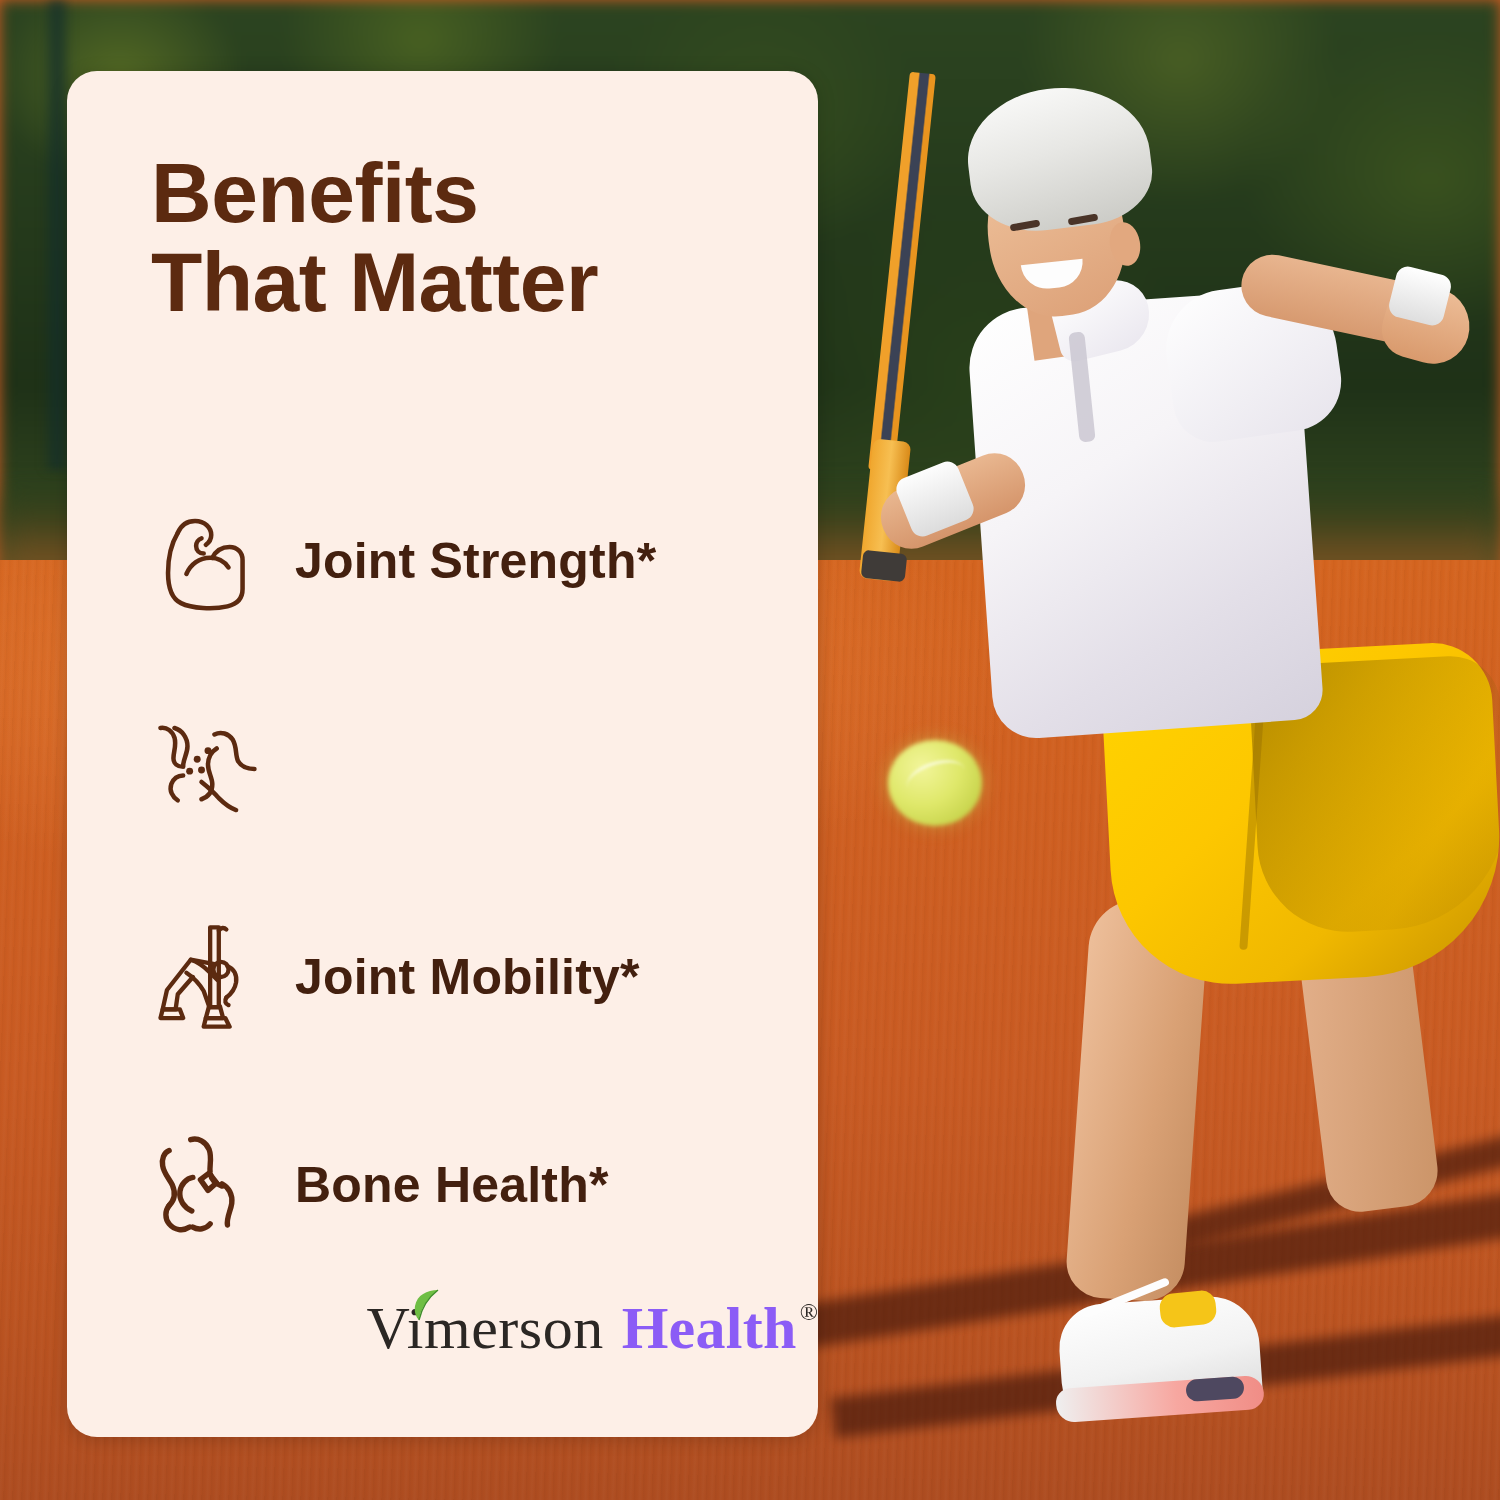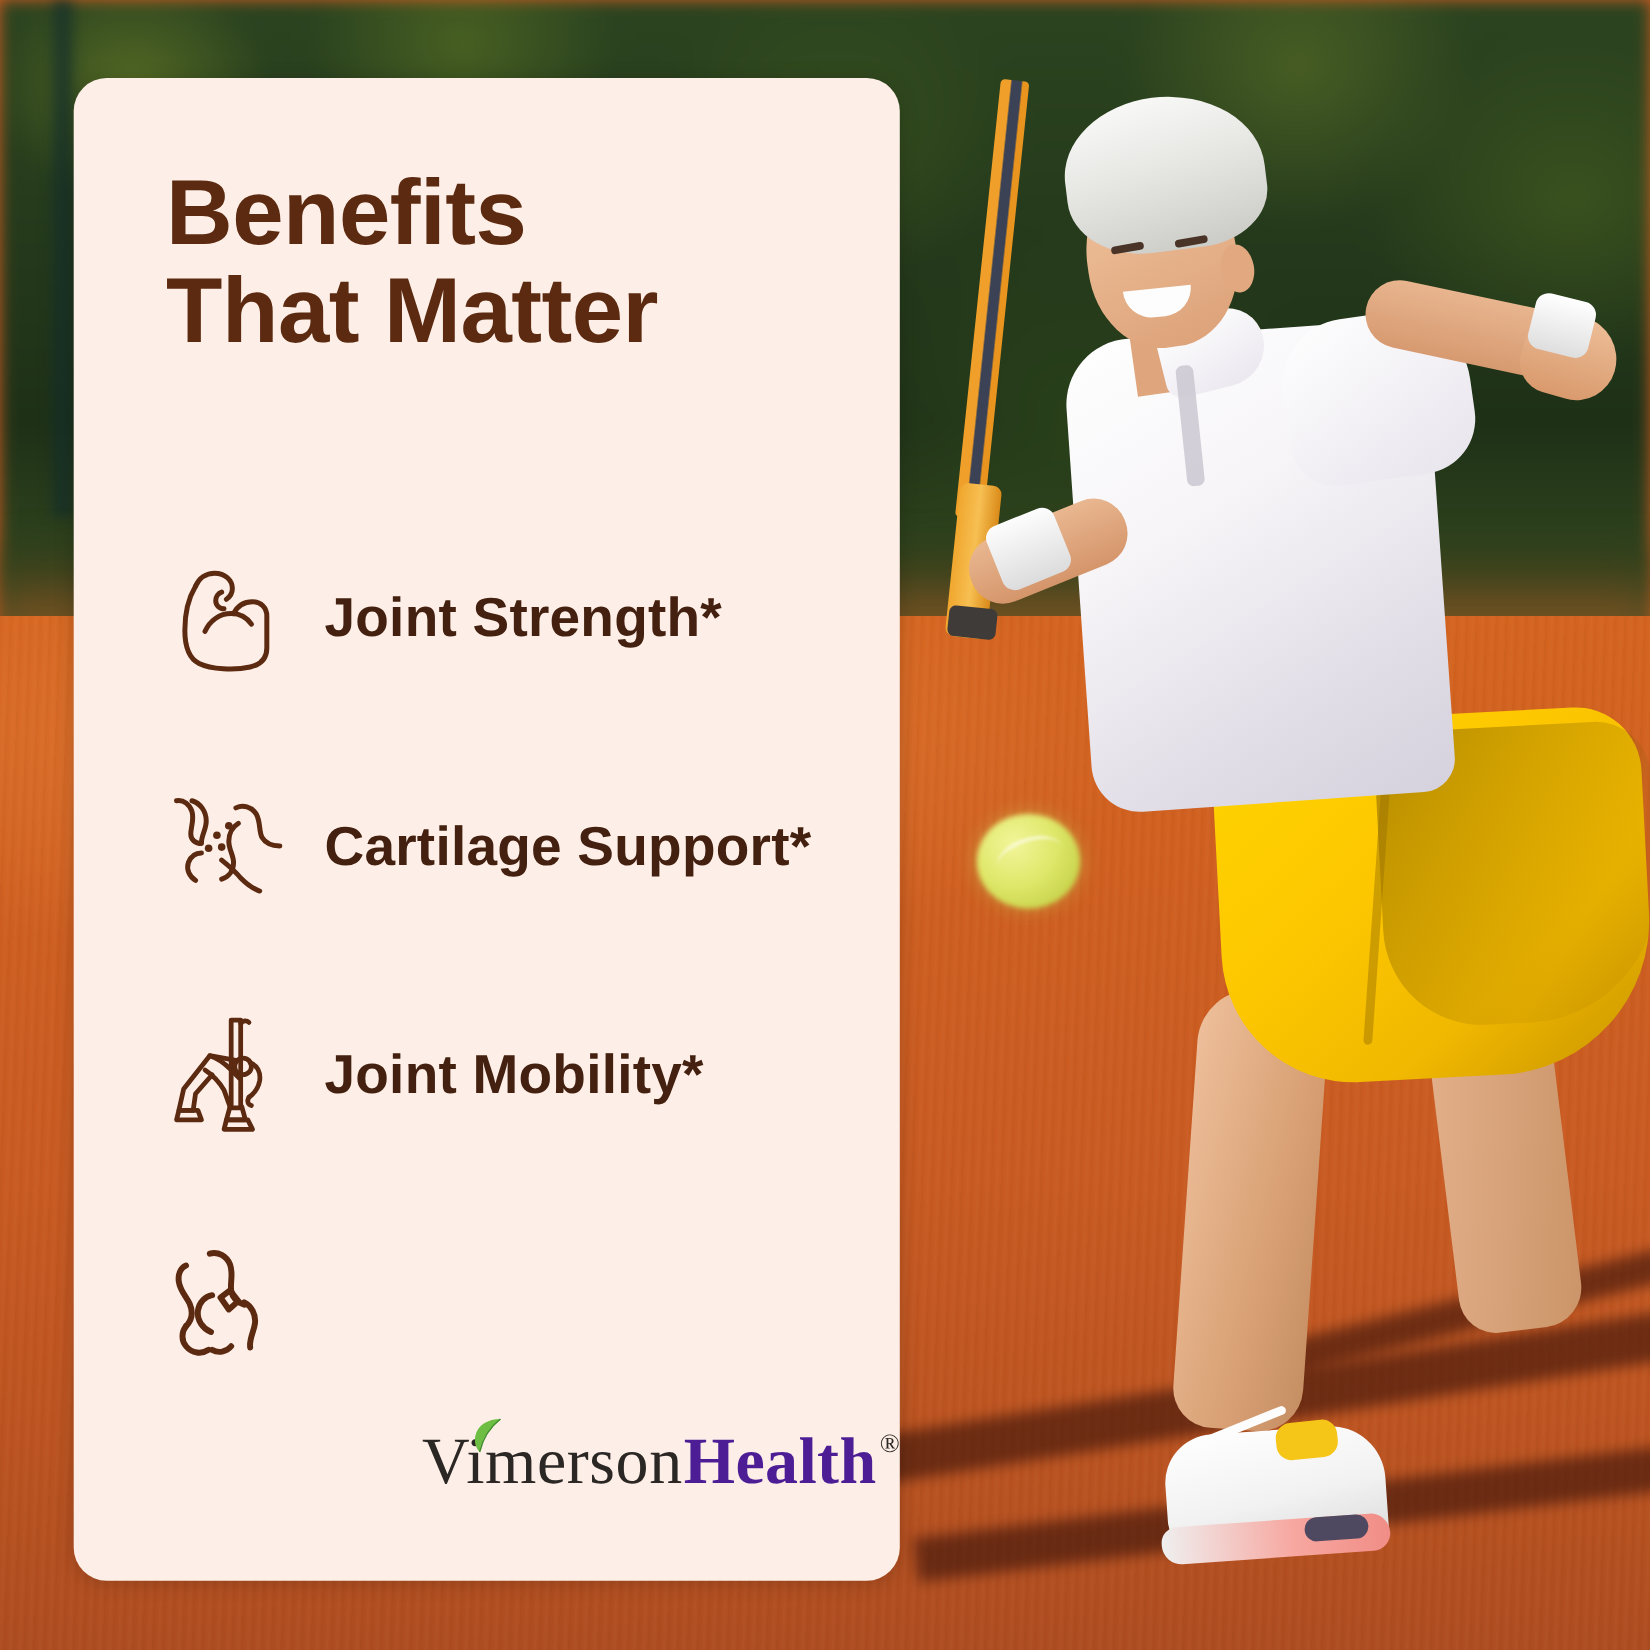--- a/index.html
+++ b/index.html
@@ -294,26 +294,26 @@
   }
   .brand-wrap { position:relative; display:flex; align-items:baseline; }
   .brand-vimerson {
     color:#2b2724;
     font-family:"Liberation Serif", serif;
     font-size:60px;
     font-weight:400;
     letter-spacing:.5px;
   }
   .brand-health {
-    color:#4c1d95;
+    color:#8b5cf6;
     font-family:"Liberation Serif", serif;
     font-size:60px;
     font-weight:700;
     letter-spacing:.3px;
-    margin-left:1px;
+    margin-left:18px;
   }
   .brand-reg {
     color:#2b2724;
     font-family:"Liberation Serif", serif;
     font-size:24px;
     line-height:1;
     position:relative;
     top:-28px;
     margin-left:3px;
   }
@@ -403,21 +403,20 @@
             <path d="M27 56c-5 0-9 3-11 8-2 6 1 12 6 15"></path>
             <path d="M56 18c6-3 13-1 17 5 4 7 2 14 5 20 3 5 9 7 15 7"></path>
             <path d="M58 31c-5 3-8 9-8 15 0 7 4 12 4 18 0 7-4 12-10 14"></path>
             <path d="M44 62c5 4 11 9 16 15 5 5 10 9 16 11"></path>
             <circle cx="40" cy="41" r="3.2" fill="#5C2A10" stroke="none"></circle>
             <circle cx="50" cy="33" r="3.2" fill="#5C2A10" stroke="none"></circle>
             <circle cx="33" cy="52" r="3.2" fill="#5C2A10" stroke="none"></circle>
             <circle cx="44" cy="51" r="3.2" fill="#5C2A10" stroke="none"></circle>
           </svg>
         </span>
-        <span class="benefit-label">Cartilage Support*</span>
       </li>
 
       <li class="benefit">
         <span class="benefit-icon">
           <svg viewBox="0 0 100 100" fill="none" stroke="#5C2A10" stroke-width="4" stroke-linecap="round" stroke-linejoin="round">
             <path d="M52 4h8v74h-8z"></path>
             <circle cx="62" cy="43" r="7"></circle>
             <path d="M60 7c2-3 5-3 7-1"></path>
             <path d="M56 38 34 34 12 62l-4 18h12l2-14 14-16"></path>
             <path d="M34 34c6 2 12 6 17 11l8 8"></path>
@@ -437,20 +436,21 @@
           <svg viewBox="0 0 100 100" fill="none" stroke="#5C2A10" stroke-width="5" stroke-linecap="round" stroke-linejoin="round">
             <path d="M14 18c-5 2-7 8-6 14 1 7 6 12 9 18 3 7 2 14-3 19"></path>
             <path d="M34 8c7-2 14 2 17 9 3 8 0 15 1 22 1 6 5 10 11 12"></path>
             <path d="M36 43c-6 1-11 6-12 13-1 8 4 15 11 18"></path>
             <path d="M63 49c6 3 10 10 9 18-1 7-5 13-4 20"></path>
             <path d="M14 69c-4 5-4 12 0 17 5 6 13 7 19 3"></path>
             <path d="M36 89c5 3 12 2 16-3"></path>
             <path d="M43 45 51 39l7 9-8 7z"></path>
           </svg>
         </span>
+        <span class="benefit-label">Bone Health*</span>
       </li>
 
     </ul>
 
     <div class="brand">
       <div class="brand-wrap">
         <span class="brand-vimerson">Vimerson</span>
         <svg class="brand-leaf" viewBox="0 0 30 34">
           <path d="M27 2C16 2 6 7 4 18c-1 6 1 11 4 14C9 22 16 11 27 2z" fill="#6FBE44"></path>
           <path d="M27 2C18 9 11 19 8 32" stroke="#3E8E2B" stroke-width="1.4" fill="none"></path>

